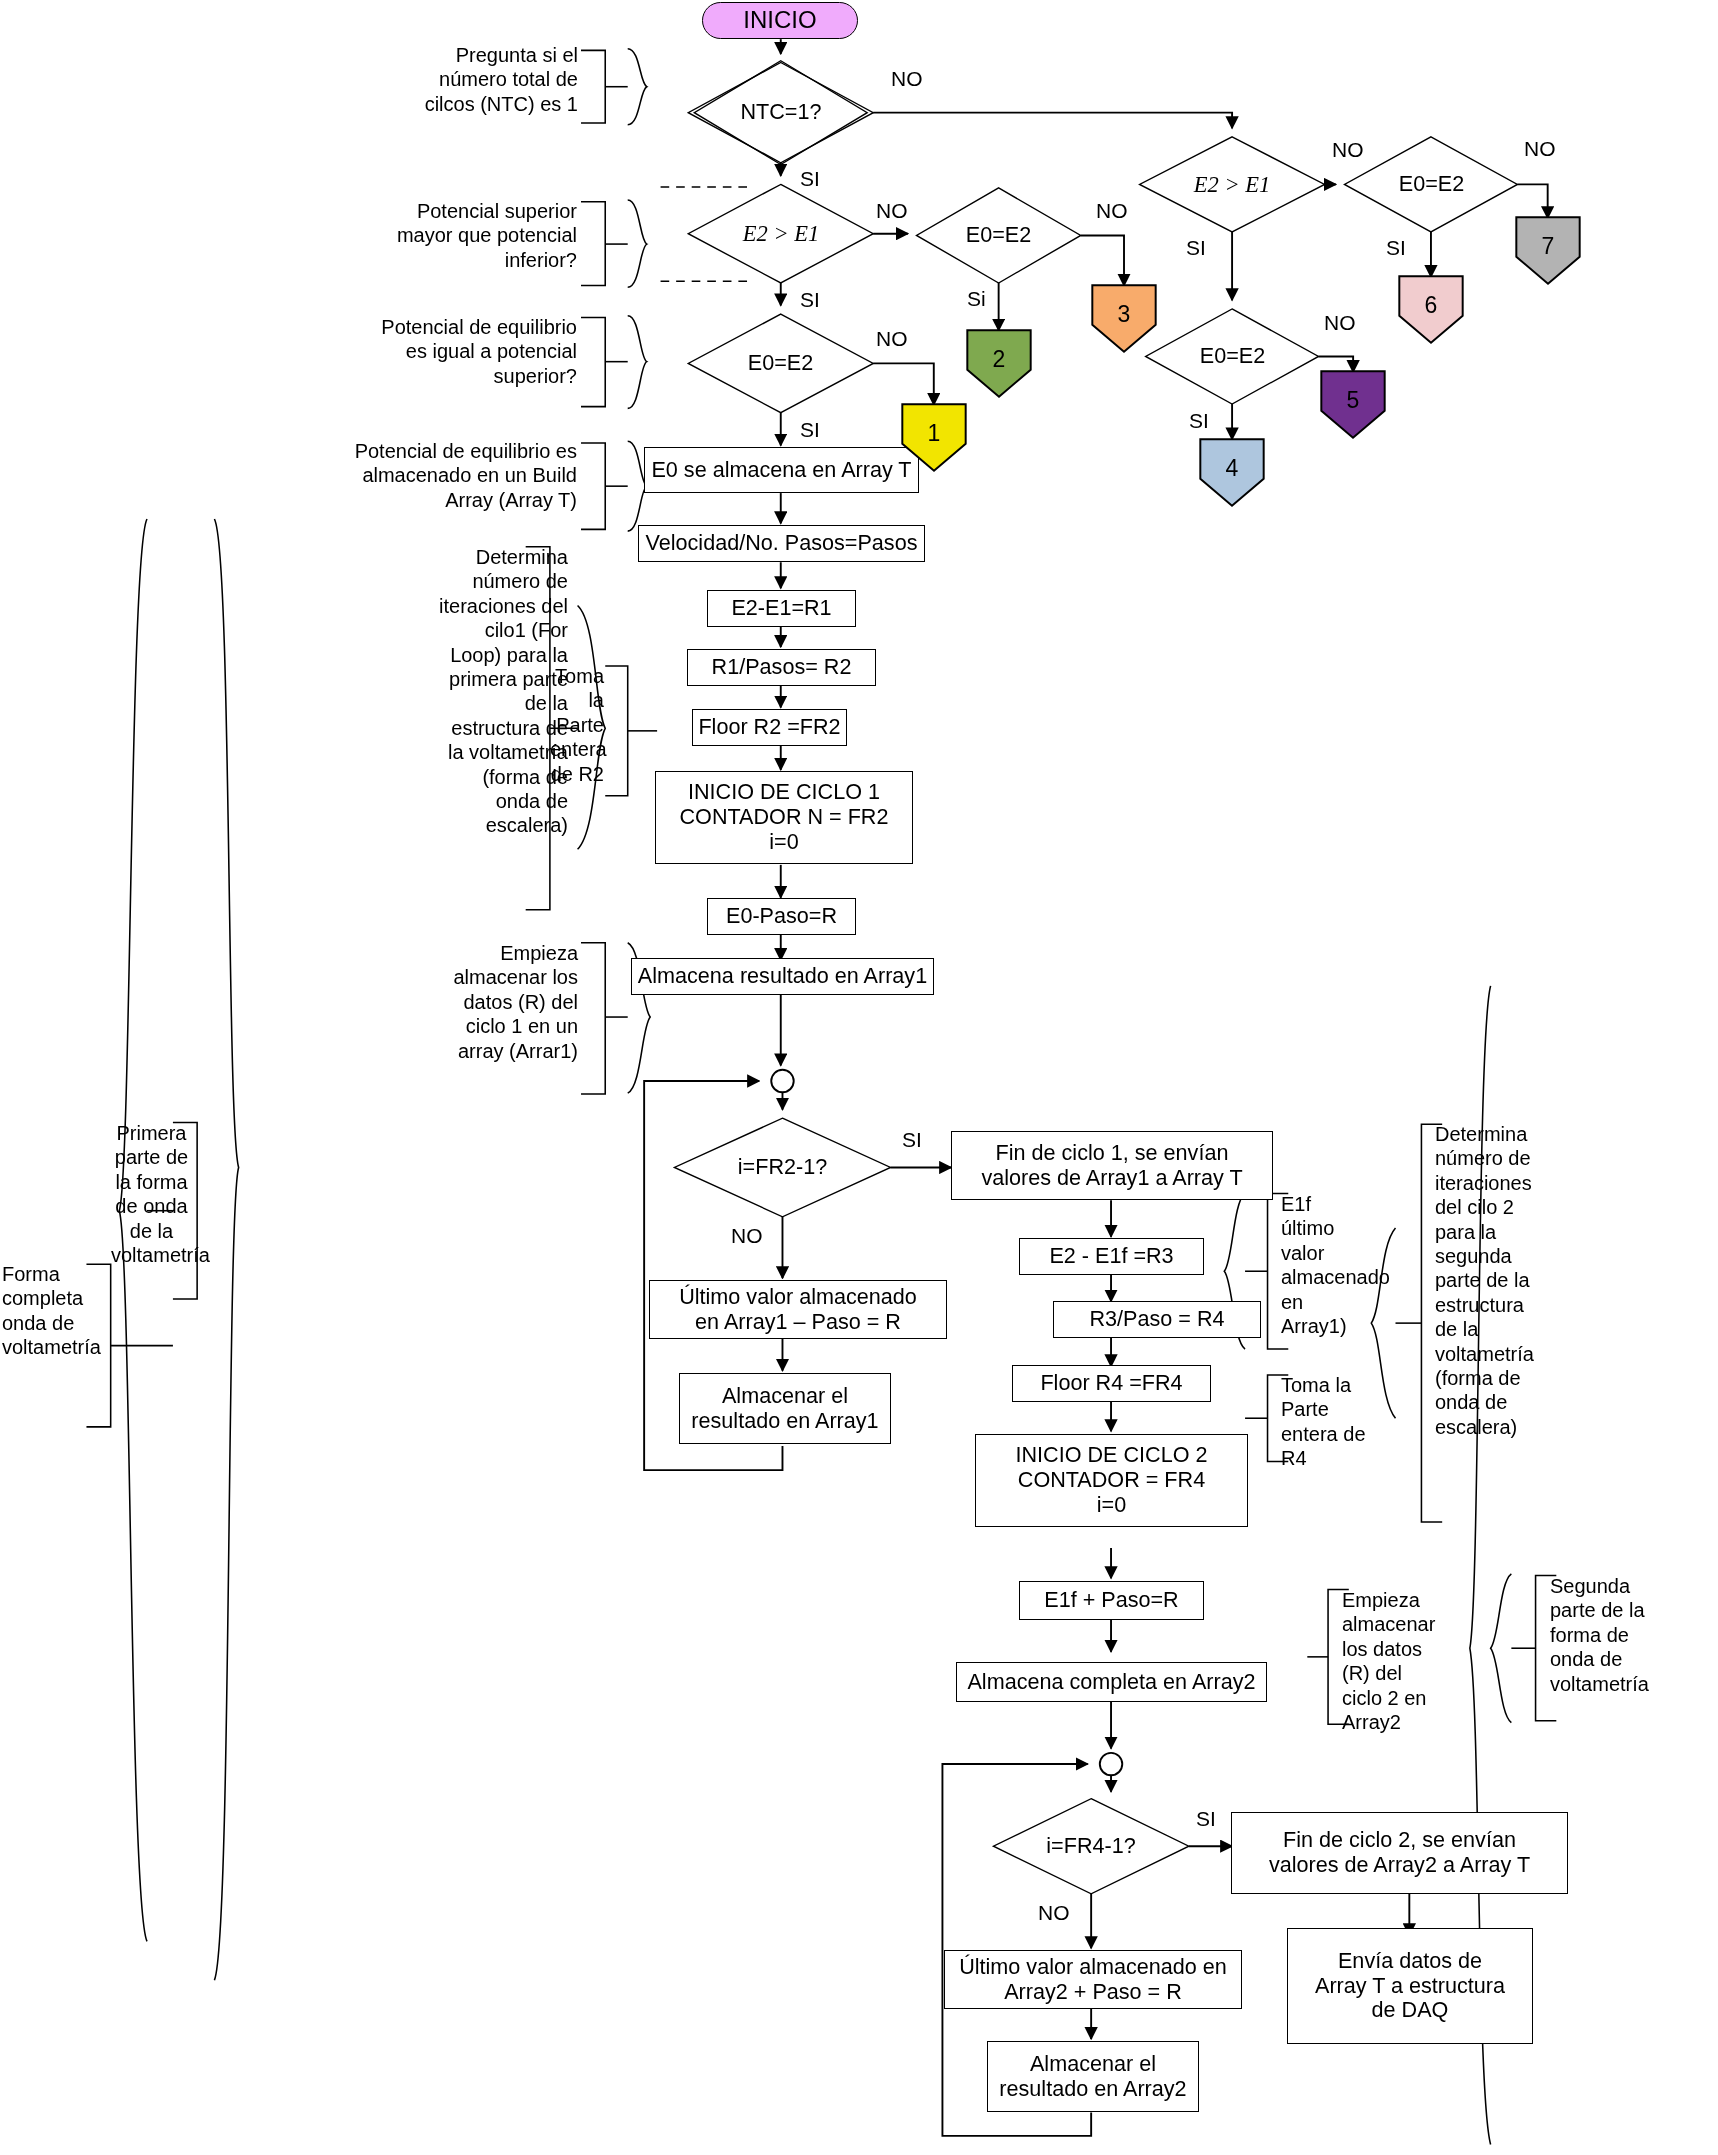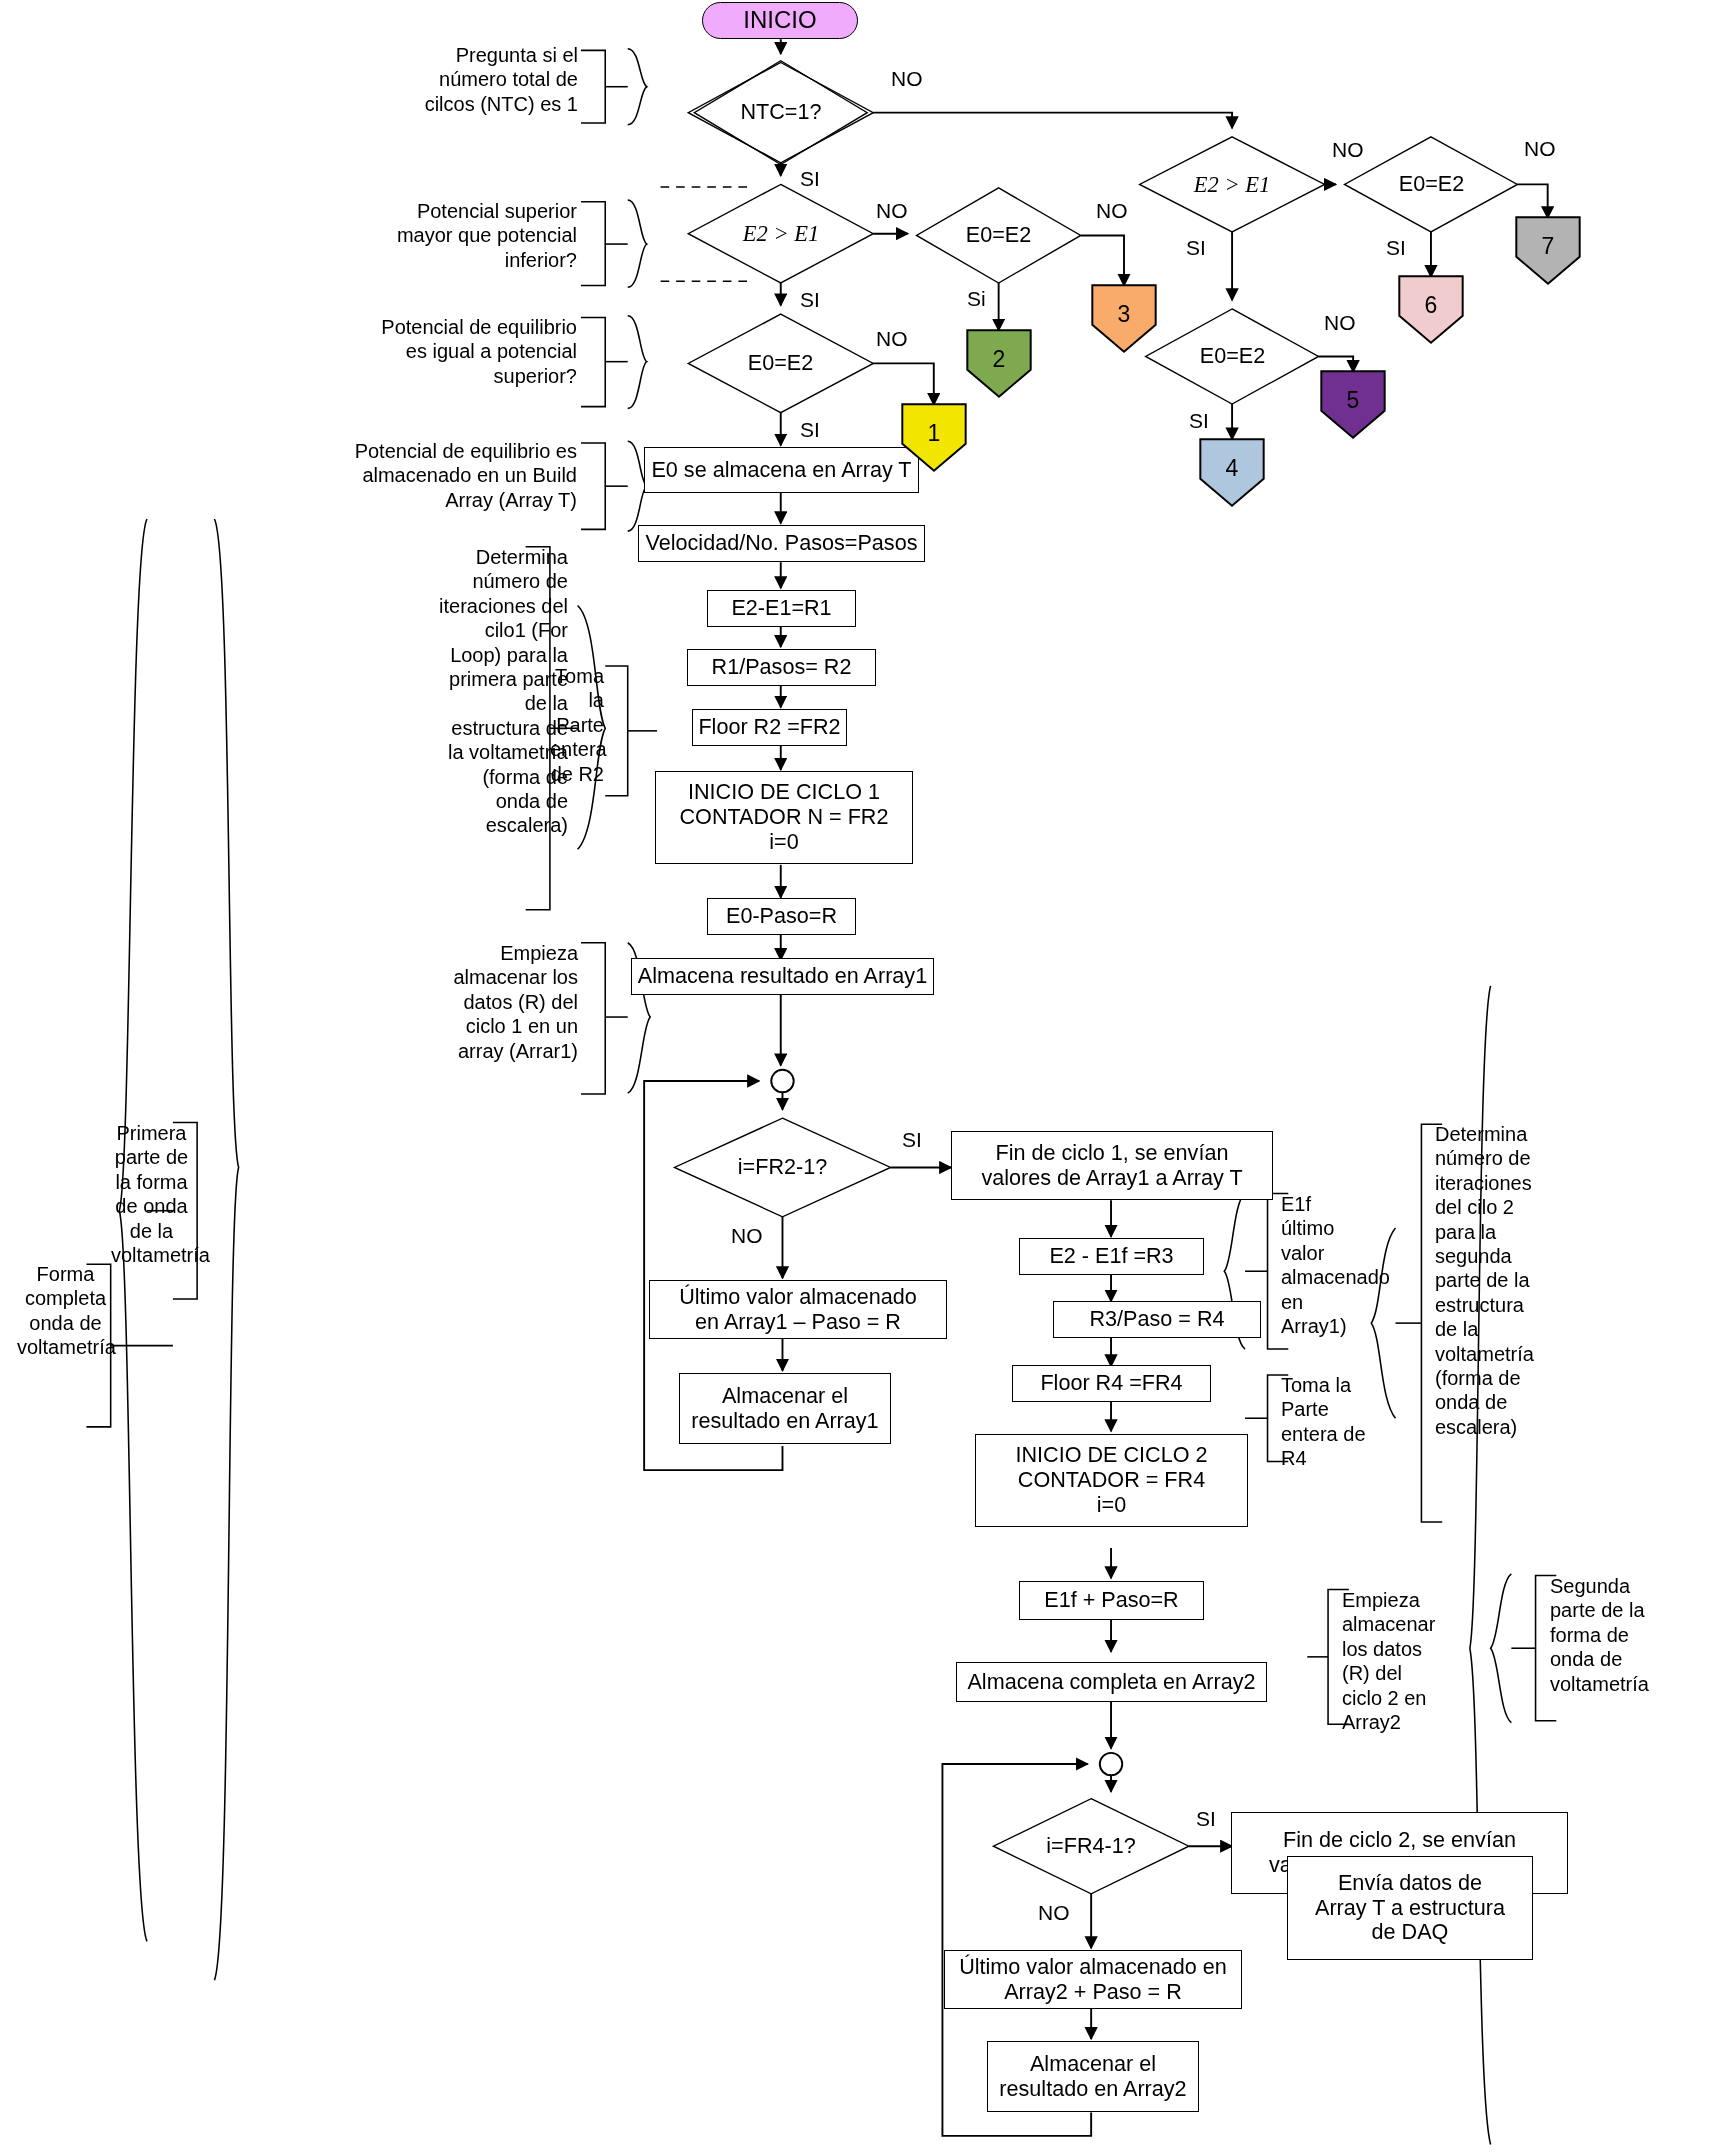--- a/index.html
+++ b/index.html
@@ -342,21 +342,21 @@
 <div class="node process" style="left:987px;top:2041px;width:212px;height:71px;white-space:pre-line;">
   <span>Almacenar el
 resultado en Array2</span>
 </div>
 
 <div class="node process" style="left:1231px;top:1812px;width:337px;height:82px;white-space:pre-line;">
   <span>Fin de ciclo 2, se envían
 valores de Array2 a Array T</span>
 </div>
 
-<div class="node process" style="left:1287px;top:1856px;width:246px;height:104px;white-space:pre-line;align-items:center;">
+<div class="node process" style="left:1287px;top:1928px;width:246px;height:116px;white-space:pre-line;align-items:center;">
   <span>Envía datos de
 Array T a estructura
 de DAQ</span>
 </div>
 
 <div class="node pentagon" style="left:901px;top:403px;width:66px;height:69px;">
   <svg class="pent-shape" viewBox="0 0 100 105" preserveAspectRatio="none">
     <polygon points="2,2 98,2 98,62 50,103 2,62" fill="#f2e500" stroke="#000" stroke-width="3"></polygon>
   </svg>
   <span class="pent-num">1</span>
@@ -440,21 +440,21 @@
 <div class="annot r" style="left:337px;top:439px;width:240px;">Potencial de equilibrio es almacenado en un Build Array (Array T)</div>
 
 <div class="annot r" style="left:391px;top:545px;width:131px;margin-left:46px;">Determina número de iteraciones del cilo1 (For Loop) para la primera parte de la estructura de la voltametría (forma de onda de escalera)</div>
 
 <div class="annot r" style="left:550px;top:664px;width:54px;">Toma la Parte entera de R2</div>
 
 <div class="annot r" style="left:431px;top:941px;width:147px;">Empieza almacenar los datos (R) del ciclo 1 en un array (Arrar1)</div>
 
 <div class="annot" style="left:111px;top:1121px;width:81px;text-align:center;">Primera parte de la forma de onda de la voltametría</div>
 
-<div class="annot" style="left:17px;top:1262px;width:97px;text-align:center;">Forma completa onda de voltametría</div>
+<div class="annot" style="left:2px;top:1262px;width:97px;text-align:left;">Forma completa onda de voltametría</div>
 
 <div class="annot l" style="left:1281px;top:1192px;width:85px;">E1f último valor almacenado en Array1)</div>
 
 <div class="annot l" style="left:1281px;top:1373px;width:100px;">Toma la Parte entera de R4</div>
 
 <div class="annot l" style="left:1435px;top:1122px;width:100px;">Determina número de iteraciones del cilo 2 para la segunda parte de la estructura de la voltametría (forma de onda de escalera)</div>
 
 <div class="annot l" style="left:1342px;top:1588px;width:95px;">Empieza almacenar los datos (R) del ciclo 2 en Array2</div>
 
 <div class="annot l" style="left:1550px;top:1574px;width:102px;">Segunda parte de la forma de onda de voltametría</div>

